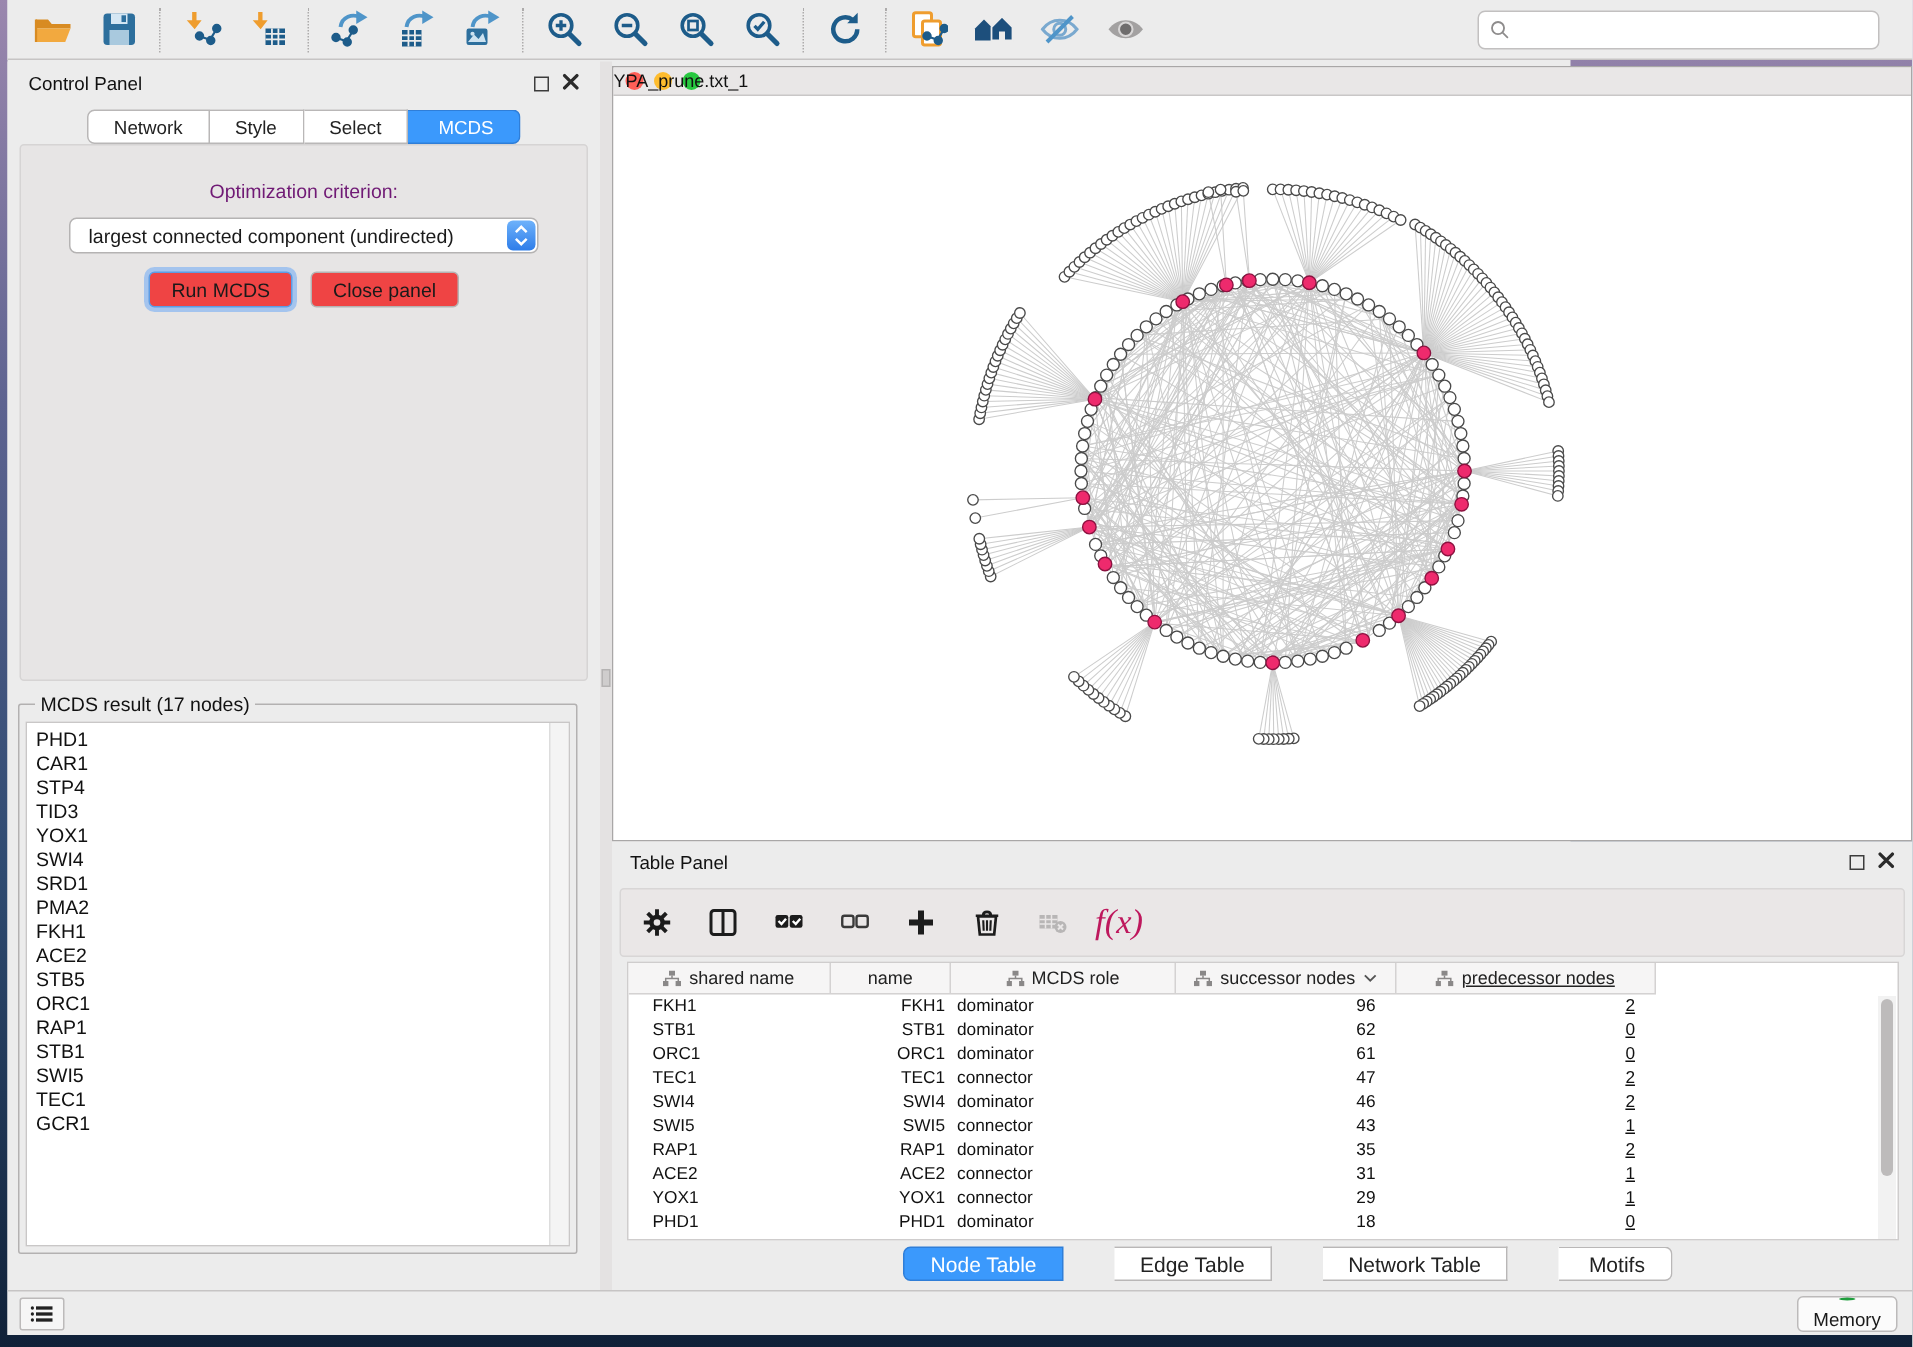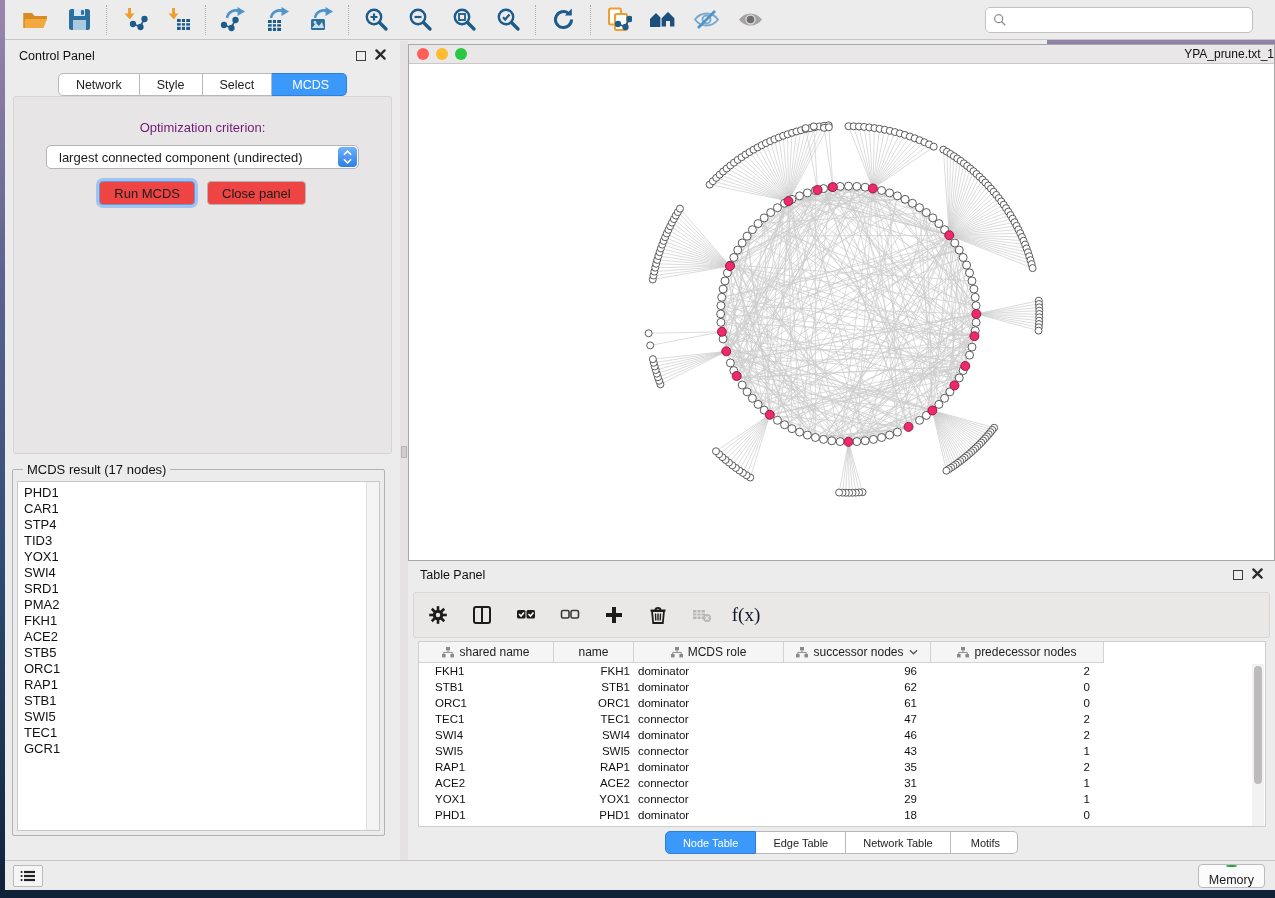--- a/index.html
+++ b/index.html
@@ -60,45 +60,45 @@
   
   .v-splitter { position:absolute; left:395px; top:41px; width:8px; height:819px; background:#e4e2e2; }
   .v-splitter .grip { position:absolute; left:1px; top:405px; width:6px; height:12px; background:#cfcdcd; border:1px solid #b5b3b3; }
 
   
   .net-frame { position:absolute; left:403px; top:44px; width:867px; height:517px; background:#fff; border:1px solid #a9a7a7; }
   .net-titlebar { height:19px; background:#e9e7e7; border-bottom:1px solid #c9c7c7; display:flex; align-items:center; padding:0 8px; position:relative; }
   .traffic { display:flex; gap:7px; }
   .traffic i { width:12px; height:12px; border-radius:50%; display:block; }
   .t-red { background:#ff5f57; } .t-yellow { background:#febc2e; } .t-green { background:#28c840; }
-  .net-title { position:absolute; left:0; right:0; text-align:right; font-size:12px; color:#111; }
+  .net-title { position:absolute; left:0; right:0; text-align:left; font-size:12px; color:#111; }
   .net-canvas { width:100%; height:496px; background:#fff; }
 
   
   .table-panel { position:absolute; left:403px; top:561px; width:867px; height:299px; background:#ececec; }
   .tp-titlebar { height:28px; display:flex; align-items:center; padding:0 12px; }
   .tp-toolbar { position:absolute; left:5px; top:31px; width:857px; height:46px; background:#eae7e7;
                 border:1px solid #d8d6d6; border-radius:3px; display:flex; align-items:center; padding:0 10px; gap:16px; }
   .tt-btn { width:28px; height:30px; display:flex; align-items:center; justify-content:center; }
   .tt-btn svg { width:20px; height:20px; }
-  .fx { font-family:"Liberation Serif","DejaVu Serif",serif; font-size:19px; color:#0f172a; }
+  .fx { font-family:"Liberation Serif","DejaVu Serif",serif; font-style:italic; font-size:23px; color:#be185d; }
   .table-area { position:absolute; left:10px; top:80px; width:848px; height:186px; background:#fff; border:1px solid #cfcdcd; overflow:hidden; }
   .thead { display:flex; height:21px; border-bottom:1px solid #d4d2d2; background:#f6f5f5; width:685px; }
   .th { display:flex; align-items:center; justify-content:center; gap:5px; border-right:1px solid #d4d2d2;
         font-size:12px; color:#222; }
   .th svg { width:12px; height:11px; }
   .trow { display:flex; height:16px; align-items:center; }
   .td { font-size:11.5px; color:#111; padding:0 4px; }
-  .c0 { width:135px; } .c1 { width:80px;text-align:right; } .c2 { width:150px; } .c3 { width:147px; } .c4 { width:173px; }
+  .c0 { width:135px; } .c1 { width:80px;text-align:right; } .c2 { width:150px; } .c3 { width:147px; } .c4 { width:173px;text-decoration:underline; }
   .num { text-align:right; padding-right:14px; }
   .t-c0 { padding-left:16px; }
   .tbl-scroll { position:absolute; right:1px; top:22px; width:12px; height:162px; background:#f2f2f2; }
   .tbl-thumb { position:absolute; left:2px; top:2px; width:8px; height:118px; background:#bdbbbb; border-radius:4px; }
   .tp-tabs { position:absolute; left:0; width:867px; top:270px; display:flex; justify-content:center; }
-  .tp-tabs .seg-tab { font-size:11px; }
+  .tp-tabs .seg-tab { font-size:14px;margin-left:34px; }
 
   
   .statusbar { position:absolute; left:0; top:860px; width:1270px; height:30px; background:#ececec; border-top:1px solid #c6c4c4; }
   .list-btn { position:absolute; left:8px; top:4px; width:30px; height:22px; background:#f6f6f6; border:1px solid #bcbaba; border-radius:2px;
               display:flex; align-items:center; justify-content:center; }
   .list-btn svg { width:16px; height:12px; }
   .memory-btn { position:absolute; right:10px; top:3px; height:24px; padding:0 10px; background:#fbfbfb; border:1px solid #bcbaba;
                 border-radius:4px; display:flex; align-items:center; gap:6px; font-size:12.5px;flex-direction:column; }
   .mem-dot { width:11px; height:11px; border-radius:50%; background:#1f9e3d; }
 </style>

